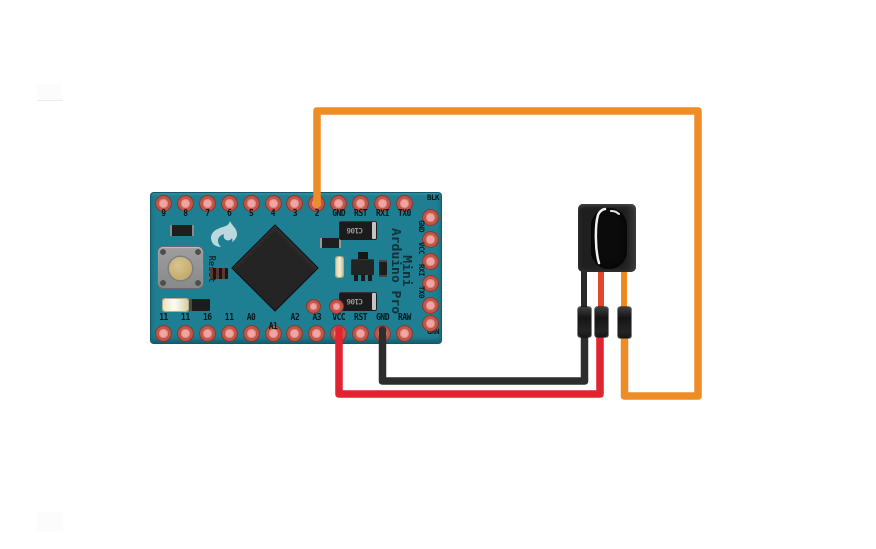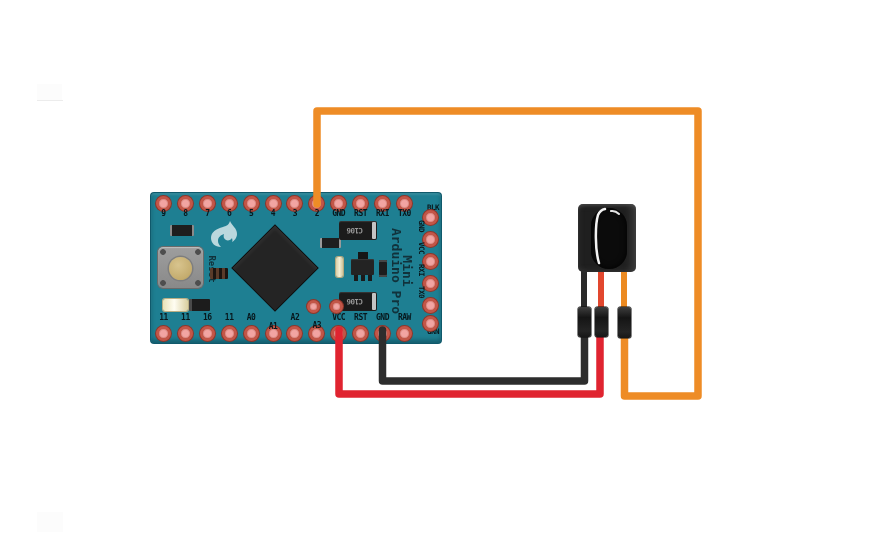--- a/index.html
+++ b/index.html
@@ -64,21 +64,21 @@
 
   <div class="artifact" style="left:37px;top:84px;width:25px;height:16px;"></div>
   <div class="artifact-line" style="left:37px;top:100px;width:26px;"></div>
   <div class="artifact" style="left:37px;top:512px;width:26px;height:20px;"></div>
 
   <div id="board">
 
     <span class="titlelbl" style="left:245px;top:78px;font-size:13px;">Arduino Pro</span>
     <span class="titlelbl" style="left:256px;top:78px;font-size:13px;">Mini</span>
     <span class="titlelbl" style="left:61px;top:76px;font-size:9px;">Reset</span>
-    <span class="sidelbl" style="left:266px;top:11px;">BLK</span>
+    <span class="sidelbl" style="left:266px;top:1px;">BLK</span>
     <span class="sidelbl" style="left:266px;top:135px;">GRN</span>
 
     <div id="reset-btn"></div>
     <div id="reset-cap"></div>
 
     <svg class="comp" style="left:58px;top:28px;" width="30" height="26" viewBox="0 0 30 26">
       <path d="M21 0 C20 4 17 5 14 6 C7 8 2 11 2 17 C2 22 6 26 12 26 C10 24 9 22 9 20
                C9 16 12 14 15 13 C14 16 15 18 17 19 C19 20 22 19 23 17 C23 18 24 19 23 21
                C25 20 28 17 28 13 C28 7 23 5 21 0 Z" fill="#C8E0E4" opacity="0.92"></path>
     </svg>
@@ -147,21 +147,21 @@
       <span class="pinlbl" style="left: 56.3px; top: 121px;">16</span>
       <div class="pin" style="left: 70.7px; top: 132.5px; width: 15px; height: 15px;"></div>
       <span class="pinlbl" style="left: 78.2px; top: 121px;">11</span>
       <div class="pin" style="left: 92.6px; top: 132.5px; width: 15px; height: 15px;"></div>
       <span class="pinlbl" style="left: 100.1px; top: 121px;">A0</span>
       <div class="pin" style="left: 114.5px; top: 132.5px; width: 15px; height: 15px;"></div>
       <span class="pinlbl" style="left: 122px; top: 130px;">A1</span>
       <div class="pin" style="left: 136.4px; top: 132.5px; width: 15px; height: 15px;"></div>
       <span class="pinlbl" style="left: 143.9px; top: 121px;">A2</span>
       <div class="pin" style="left: 158.3px; top: 132.5px; width: 15px; height: 15px;"></div>
-      <span class="pinlbl" style="left: 165.8px; top: 129px;">A3</span>
+      <span class="pinlbl" style="left: 165.8px; top: 121px;">A3</span>
       <div class="pin" style="left: 180.2px; top: 132.5px; width: 15px; height: 15px;"></div>
       <span class="pinlbl" style="left: 187.7px; top: 121px;">VCC</span>
       <div class="pin" style="left: 202.1px; top: 132.5px; width: 15px; height: 15px;"></div>
       <span class="pinlbl" style="left: 209.6px; top: 121px;">RST</span>
       <div class="pin" style="left: 224px; top: 132.5px; width: 15px; height: 15px;"></div>
       <span class="pinlbl" style="left: 231.5px; top: 121px;">GND</span>
       <div class="pin" style="left: 245.9px; top: 132.5px; width: 15px; height: 15px;"></div>
       <span class="pinlbl" style="left: 253.4px; top: 121px;">RAW</span>
       <div class="pin" style="left: 271.5px; top: 16.5px; width: 15px; height: 15px;"></div>
       <div class="pin" style="left: 271.5px; top: 38.5px; width: 15px; height: 15px;"></div>

